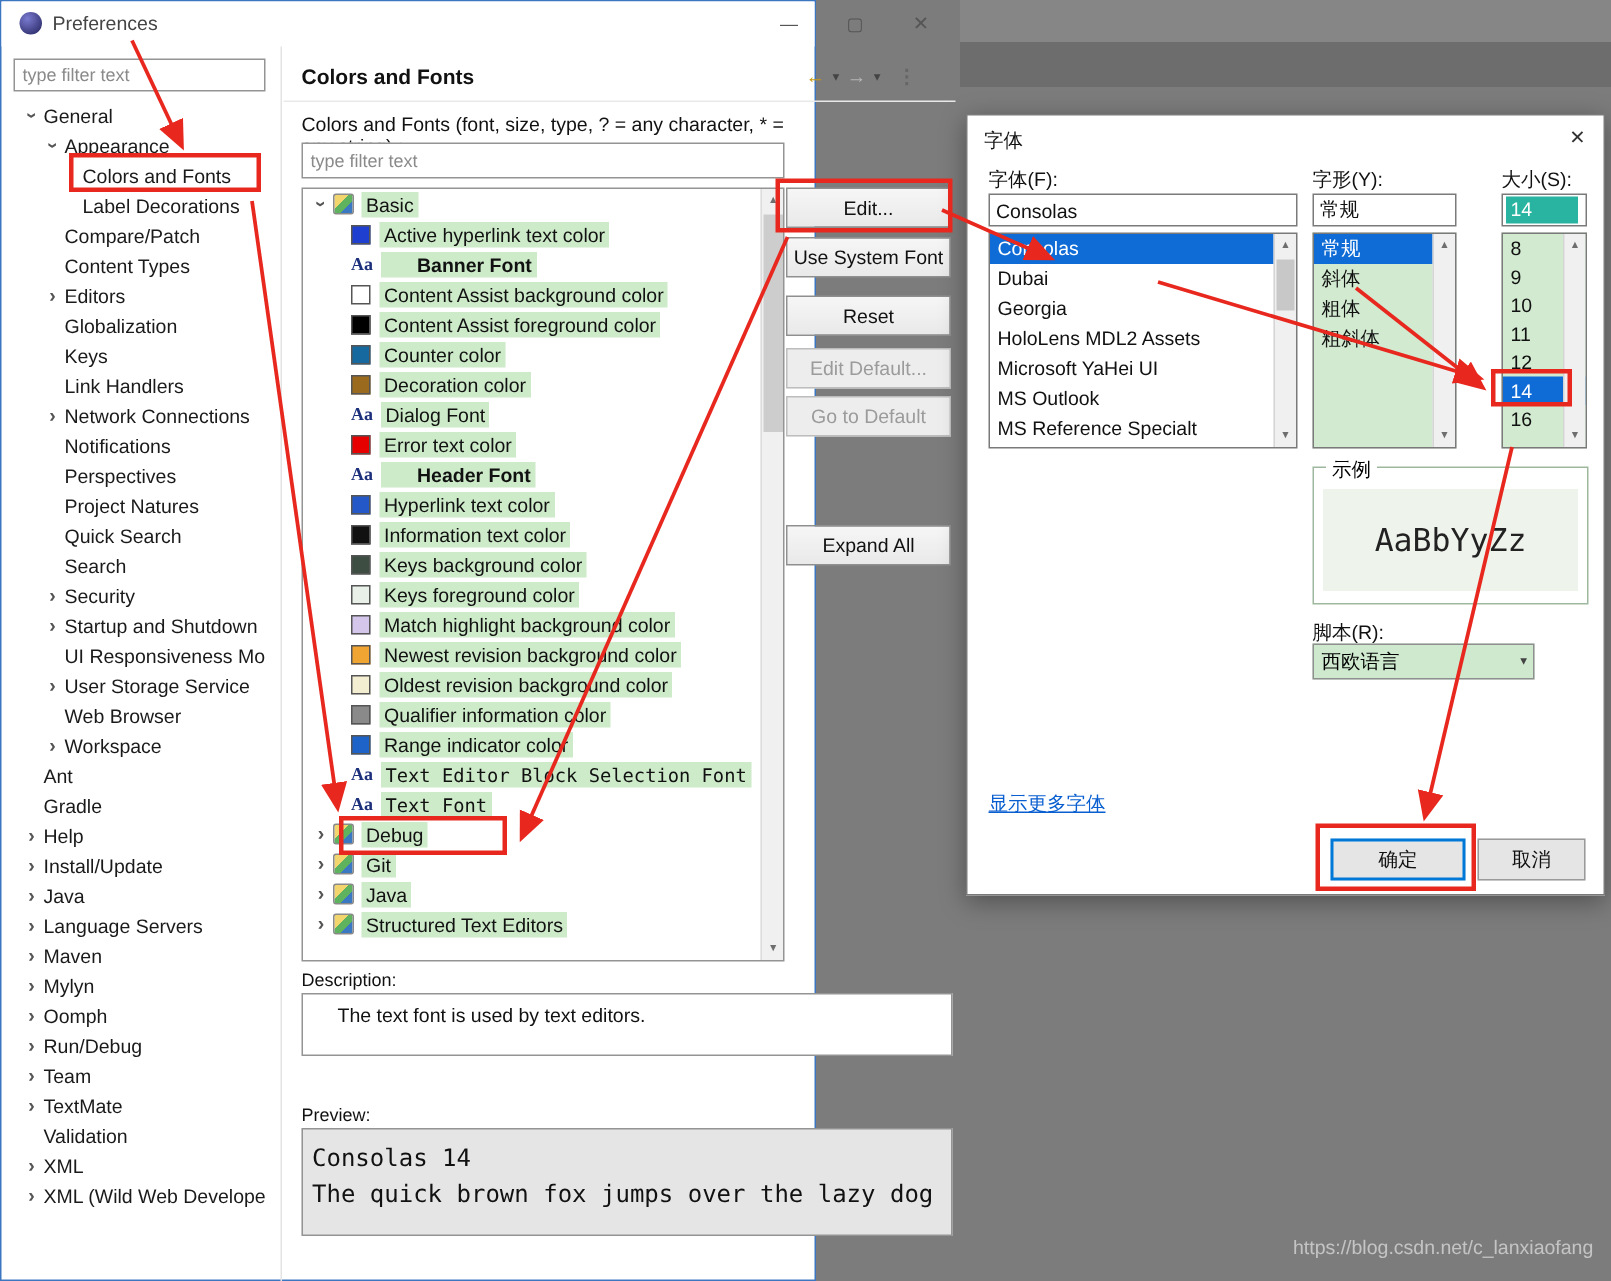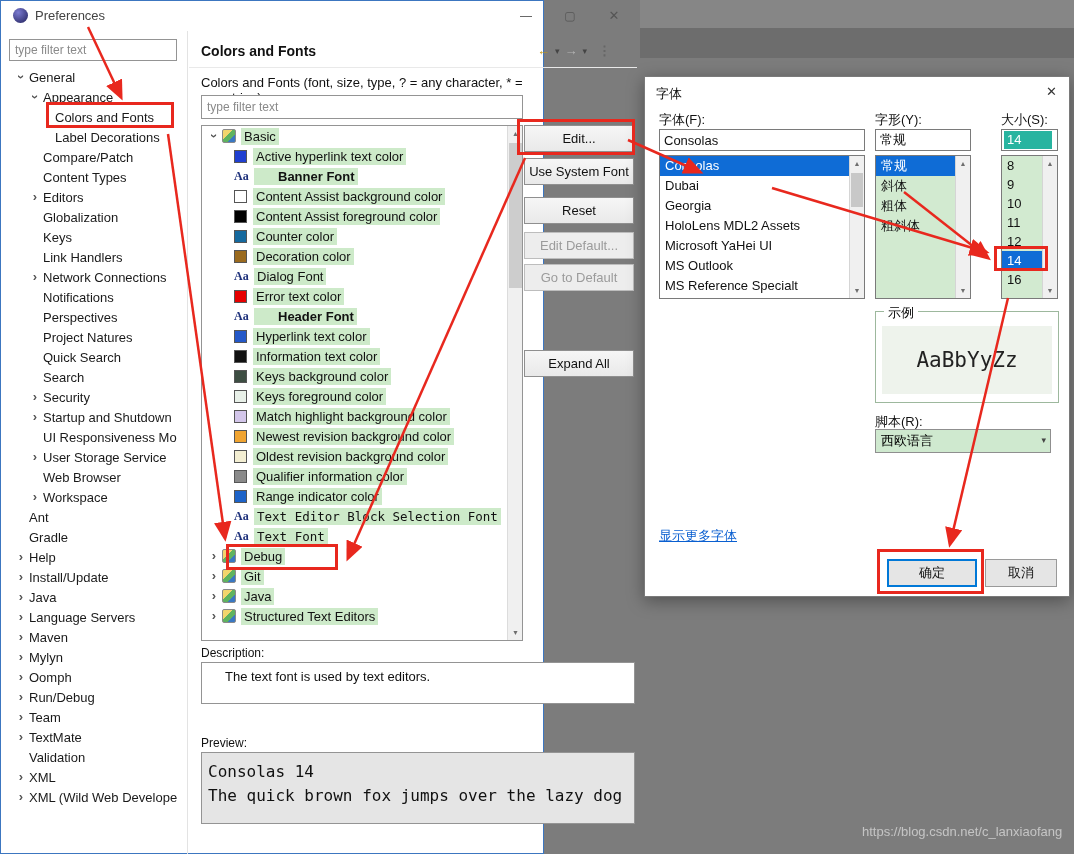--- a/index.html
+++ b/index.html
@@ -87,21 +87,21 @@
   .fsb { position:absolute; right:0; top:0; width:15px; height:100%; background:#f0f0f0; border-left:1px solid #d5d5d5; }
   .fsb .sa { position:absolute; left:0; width:14px; height:15px; font-size:7px; color:#6e6e6e; text-align:center; line-height:15px; }
   .fsb .sa.up { top:0; } .fsb .sa.dn { bottom:0; }
   .fsb .thumb { position:absolute; left:1px; width:12px; background:#c8c8c8; }
   .size-inputbox { position:absolute; left:356px; top:52px; width:57px; height:22px; border:1px solid #7a7a7a; padding:1px 2px; }
   .size-sel { display:inline-block; min-width:48px; background:#28b4a0; color:#fff; padding:0 3px; height:18px; line-height:18px; }
   .sample-group { position:absolute; left:230px; top:234px; width:184px; height:92px; border:1px solid #9db89d; }
   .sample-legend { position:absolute; left:8px; top:-8px; background:#fff; padding:0 4px; font-size:13px; }
   .sample-area { position:absolute; left:6px; top:14px; width:170px; height:68px; background:#eef3ec; display:flex; align-items:center; justify-content:center;
                  font-family:"DejaVu Sans Mono",monospace; font-size:21px; color:#222; }
-  .script-dd { position:absolute; left:230px; top:352px; width:176px; height:24px; border:1px solid #8f8f8f; background:#cfe9cf; display:flex; align-items:center; padding-left:5px; }
+  .script-dd { position:absolute; left:230px; top:352px; width:148px; height:24px; border:1px solid #8f8f8f; background:#cfe9cf; display:flex; align-items:center; padding-left:5px; }
   .script-arrow { position:absolute; right:4px; top:5px; font-size:9px; color:#444; }
   .more-link { position:absolute; left:14px; top:450px; color:#0a5fd0; text-decoration:underline; font-size:13px; }
   .fd-btn { position:absolute; height:28px; font-size:13px; background:#e5e5e5; font-family:"Liberation Sans",sans-serif; color:#111; }
   .fd-ok { left:242px; top:482px; width:90px; border:2px solid #0078d7; }
   .fd-cancel { left:340px; top:482px; width:72px; border:1px solid #9a9a9a; }
 
   
   .rbox { position:absolute; border:3px solid #e8281e; z-index:55; pointer-events:none; }
   #arrows { position:absolute; left:0; top:0; width:1074px; height:854px; z-index:60; pointer-events:none; }
 </style>

